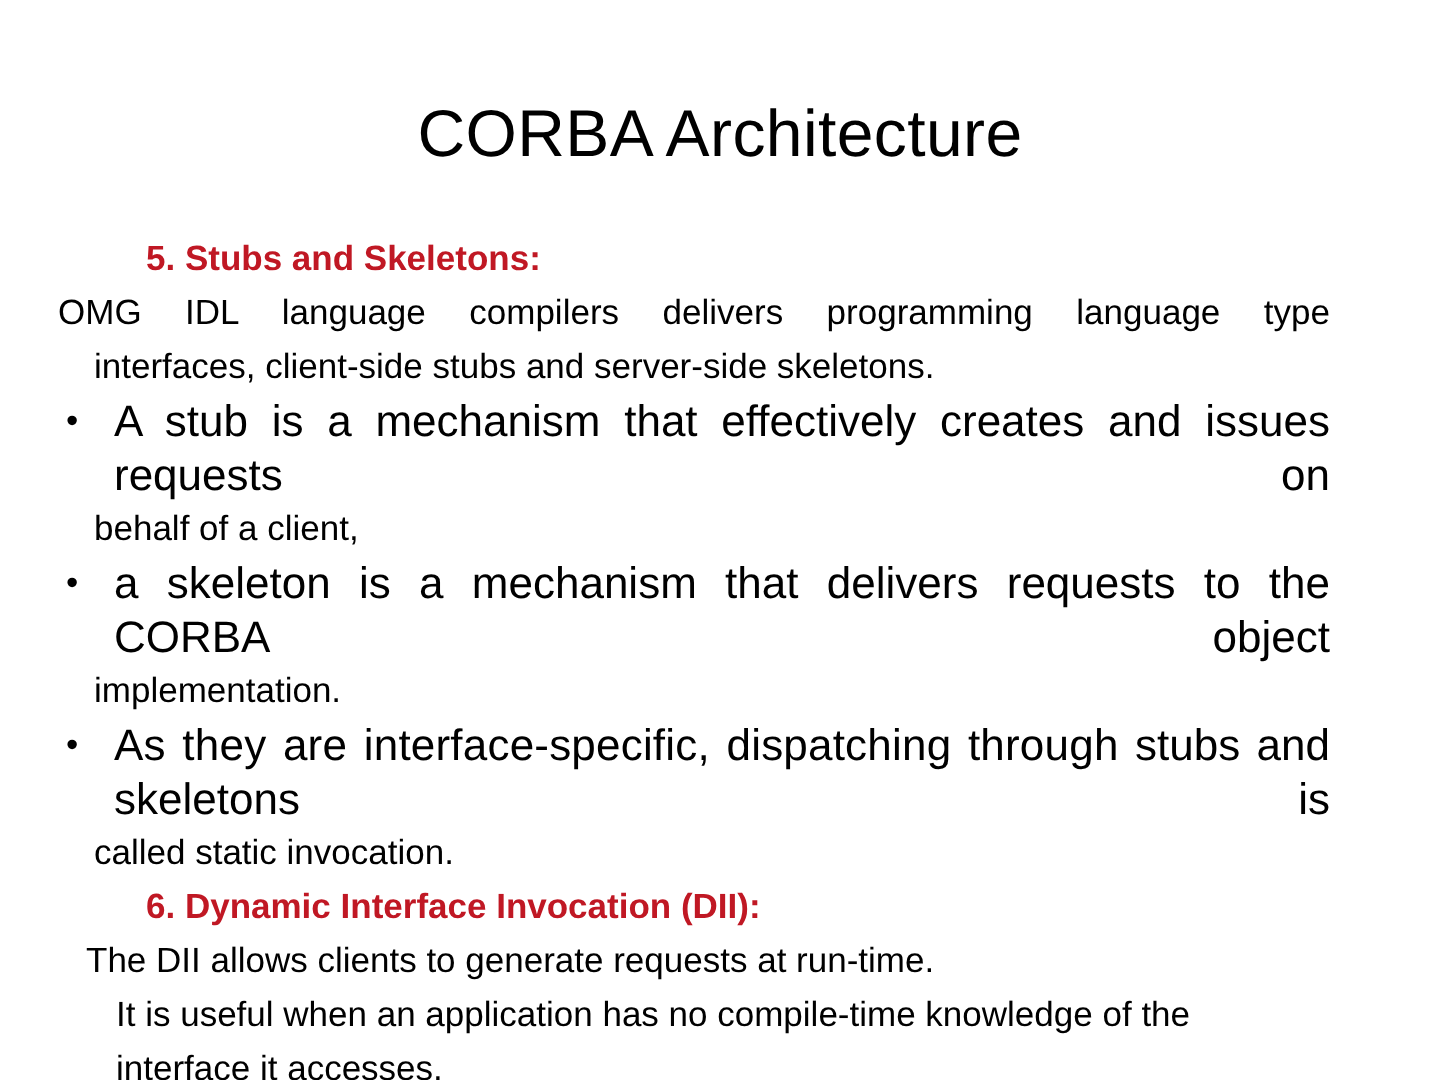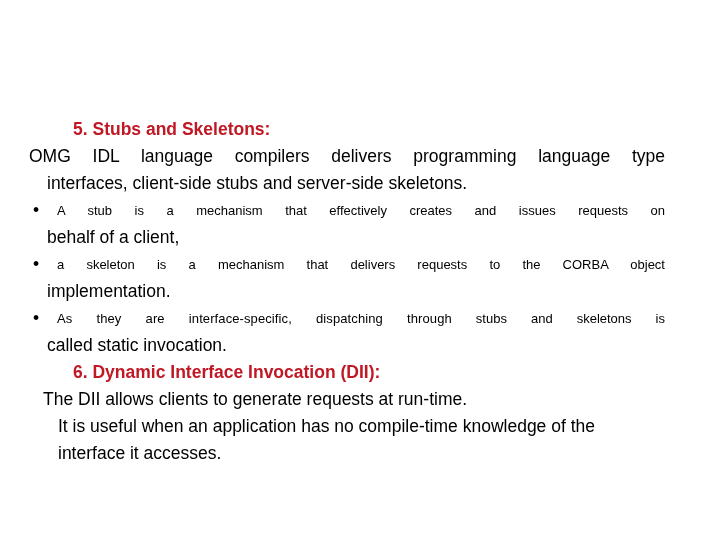--- a/index.html
+++ b/index.html
@@ -91,21 +91,21 @@
     position: absolute;
     left: 4px;
     top: 0;
     font-size: 17.5px;
     line-height: 27px;
   }
   .bullet-first {
     display: block;
     text-align: justify;
     text-align-last: justify;
-    font-size: 13px;
+    font-size: 22px;
     line-height: 27px;
   }
   .bullet-cont {
     display: block;
     margin-left: -10px;
     font-size: 17.5px;
     line-height: 27px;
   }
 
   .indented-line {
@@ -117,20 +117,21 @@
   b, .b { font-weight: 400; }
   .r { font-weight: 400; }
 
   .sp-wide { letter-spacing: 0.1px; }
 </style>
 </head>
 <body>
 
 <div class="slide">
 
+  <div class="slide-title">CORBA Architecture</div>
 
   <div class="body-block">
 
     <div class="heading-red">5. Stubs and Skeletons:</div>
 
     <div class="para">
       <span class="para-first">OMG IDL language compilers delivers programming language type</span>
       <span class="para-cont"><span class="r">interfaces,</span> <span class="b">client-side stubs and server-side skeletons</span><span class="r">.</span></span>
     </div>
 

